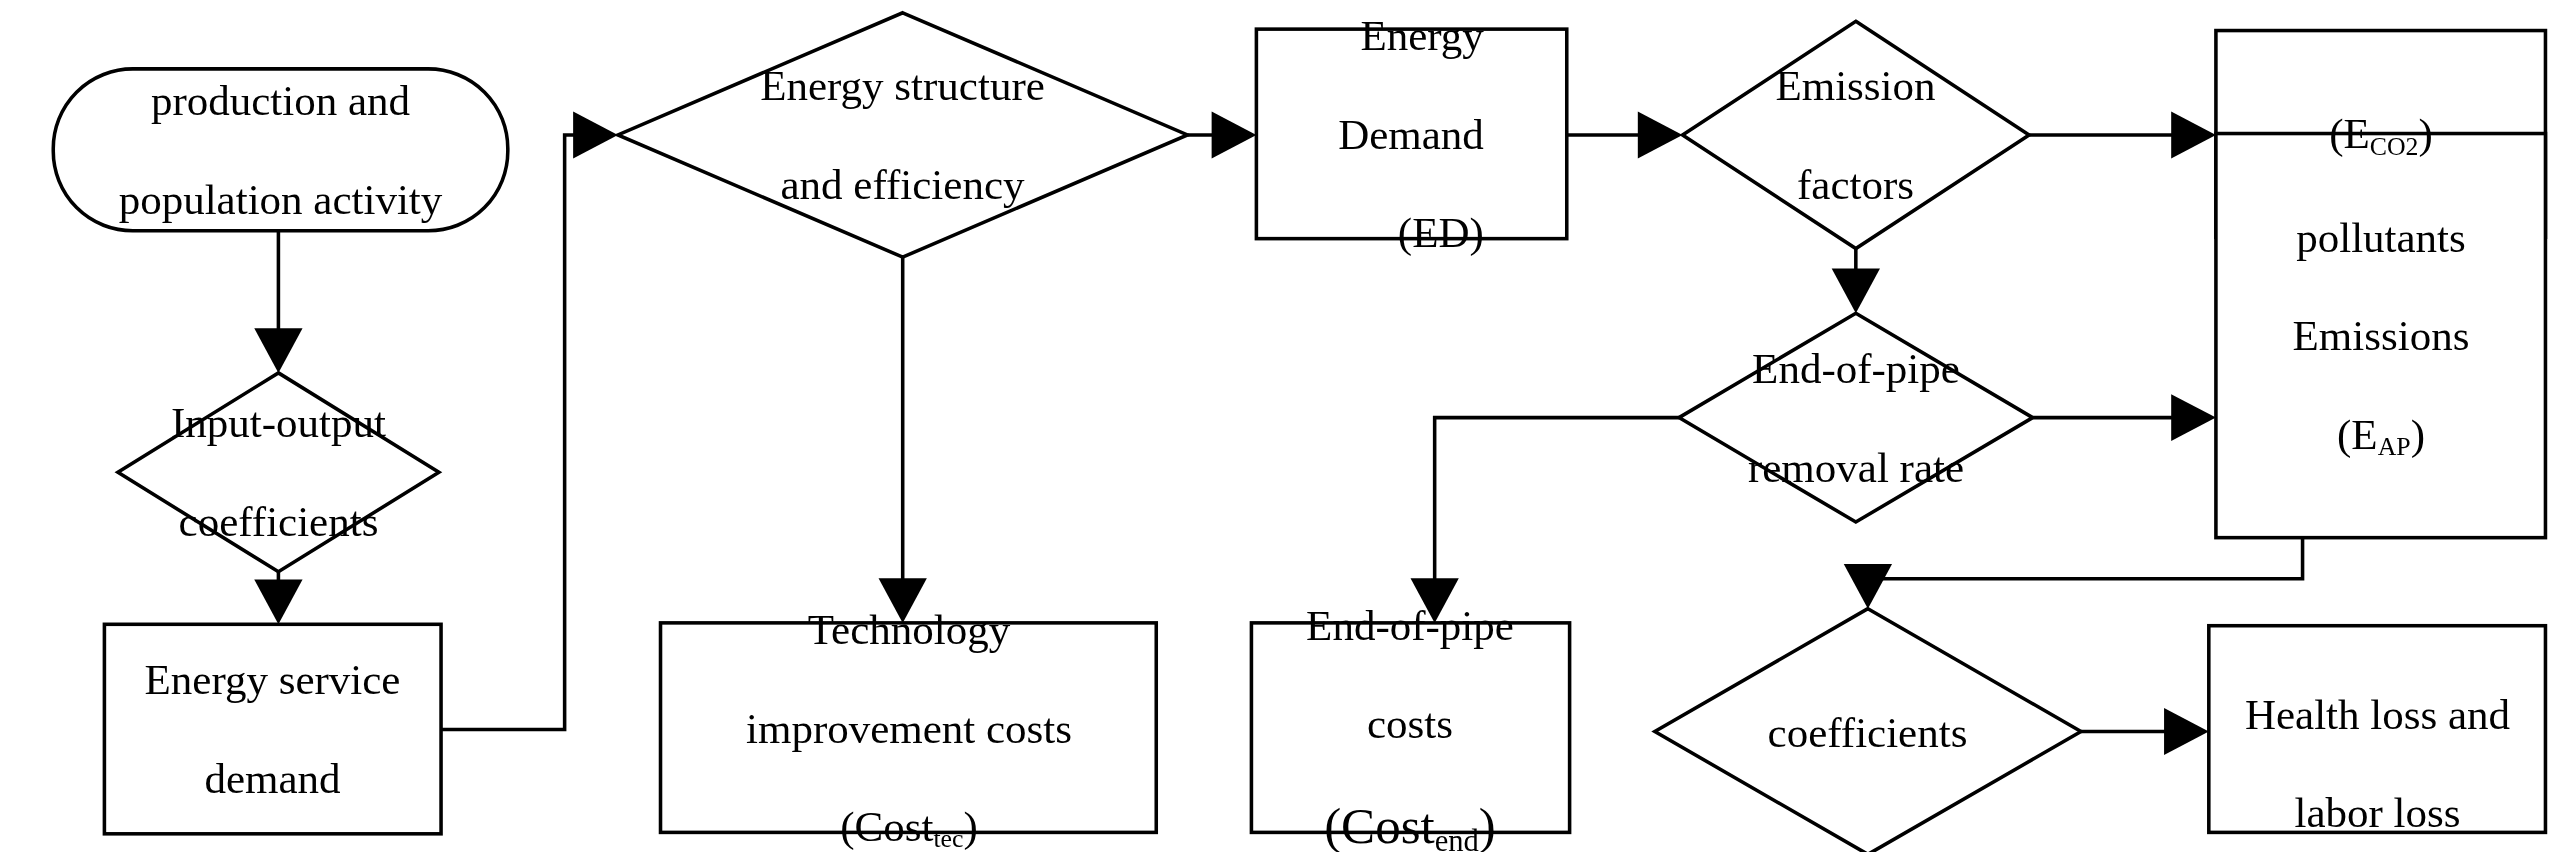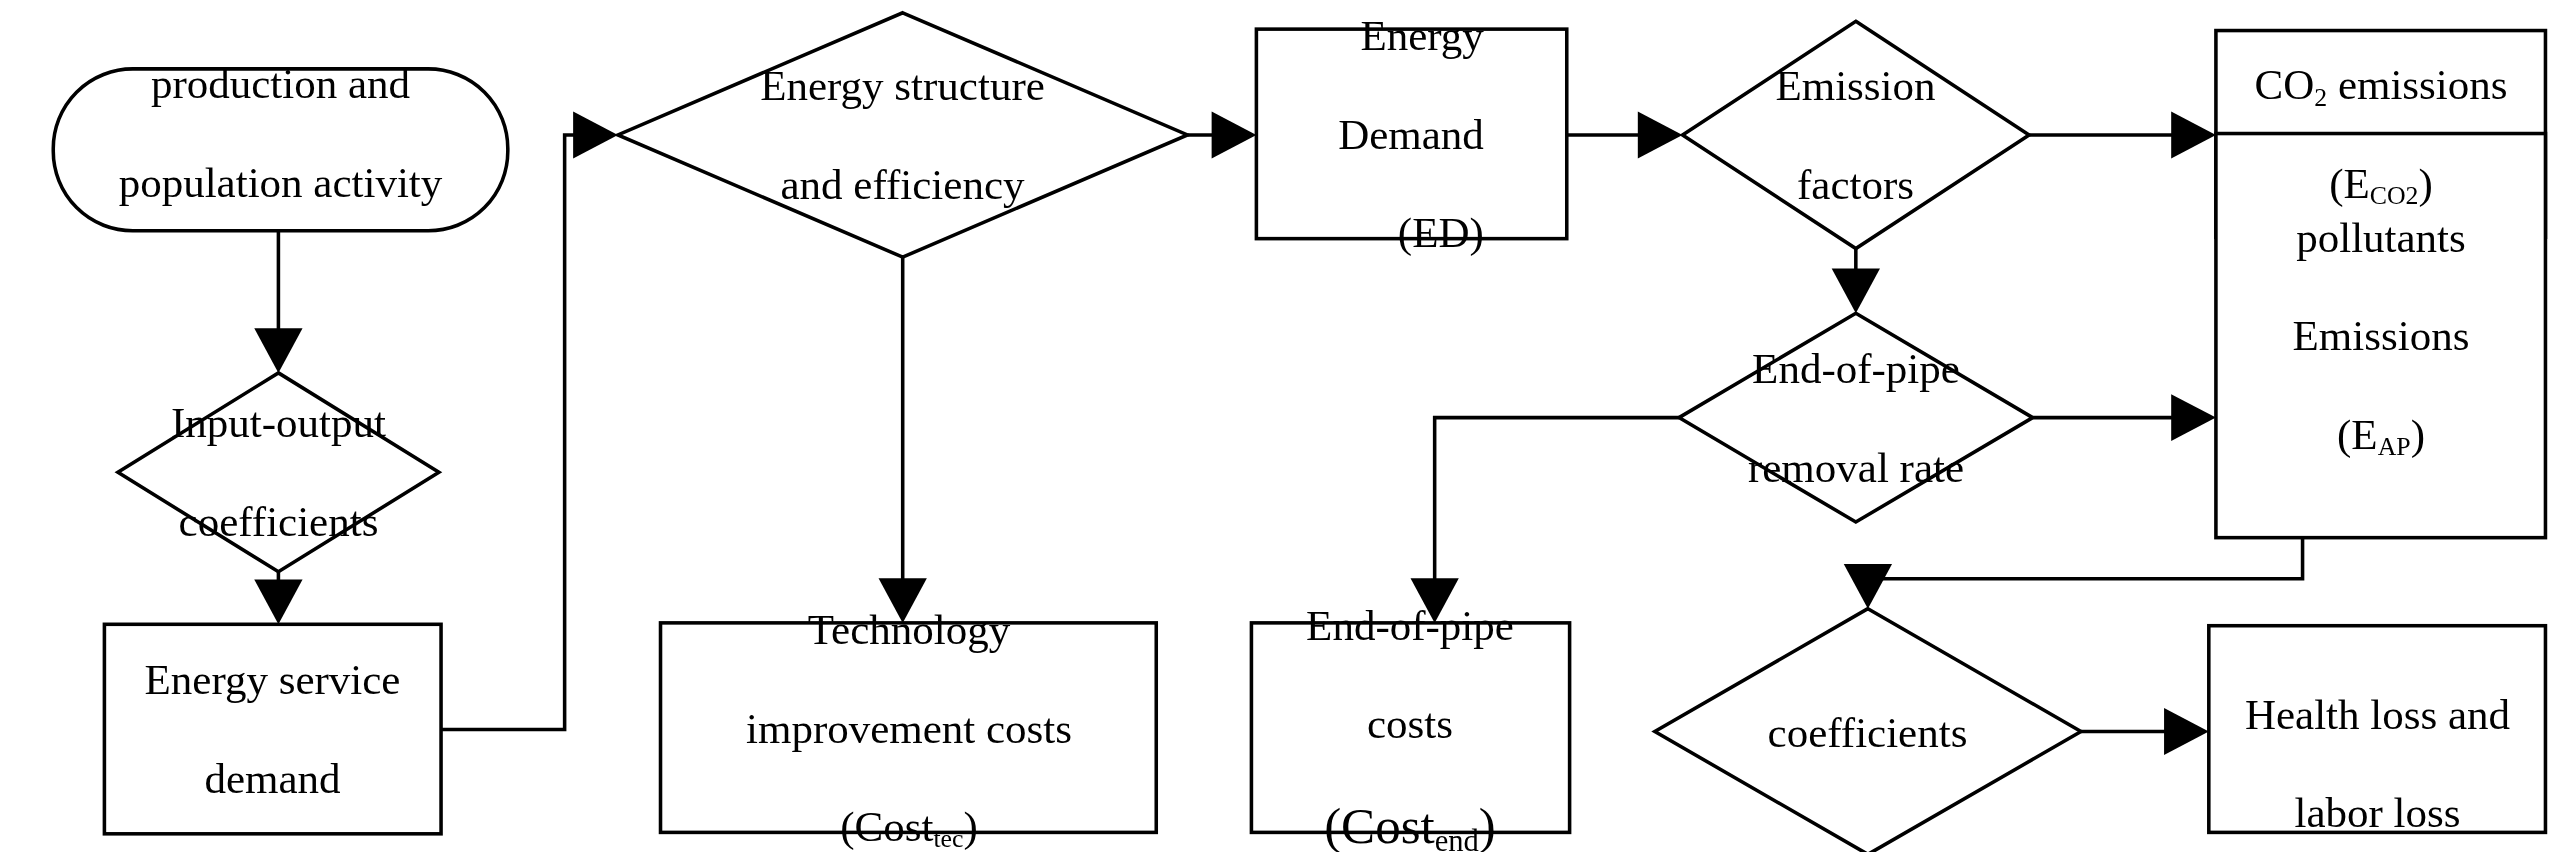--- a/index.html
+++ b/index.html
@@ -114,21 +114,21 @@
       <polygon class="arrowhead" points="2630,857 2596,794 2664,794"></polygon>
     </g>
 
     <g>
       <path class="edge" d="M2930,1030 L3072,1030"></path>
       <polygon class="arrowhead" points="3110,1030 3047,997 3047,1063"></polygon>
     </g>
 
   </svg>
 
-  <div class="nodelabel" style="left:53px;top:52px;width:455px;height:162px;">
+  <div class="nodelabel" style="left:53px;top:69px;width:455px;height:162px;">
     <div>
       <span class="l">production and</span>
       <span class="l">population activity</span>
     </div>
   </div>
 
   <div class="nodelabel" style="left:118px;top:387px;width:321px;height:170px;">
     <div>
       <span class="l">Input-output</span>
       <span class="l">coefficients</span>
@@ -167,21 +167,20 @@
 
   <div class="nodelabel" style="left:1698px;top:41px;width:315px;height:188px;">
     <div>
       <span class="l">Emission</span>
       <span class="l">factors</span>
     </div>
   </div>
 
   <div class="nodelabel" style="left:2216px;top:30.5px;width:330px;height:207px;">
     <div>
-      <span class="l"><span>CO</span><sub>2</sub><span> emissions</span></span>
       <span class="l"><span>(E</span><sub>CO2</sub><span>)</span></span>
     </div>
   </div>
 
   <div class="nodelabel" style="left:1694px;top:324px;width:324px;height:188px;">
     <div>
       <span class="l">End-of-pipe</span>
       <span class="l">removal rate</span>
     </div>
   </div>

